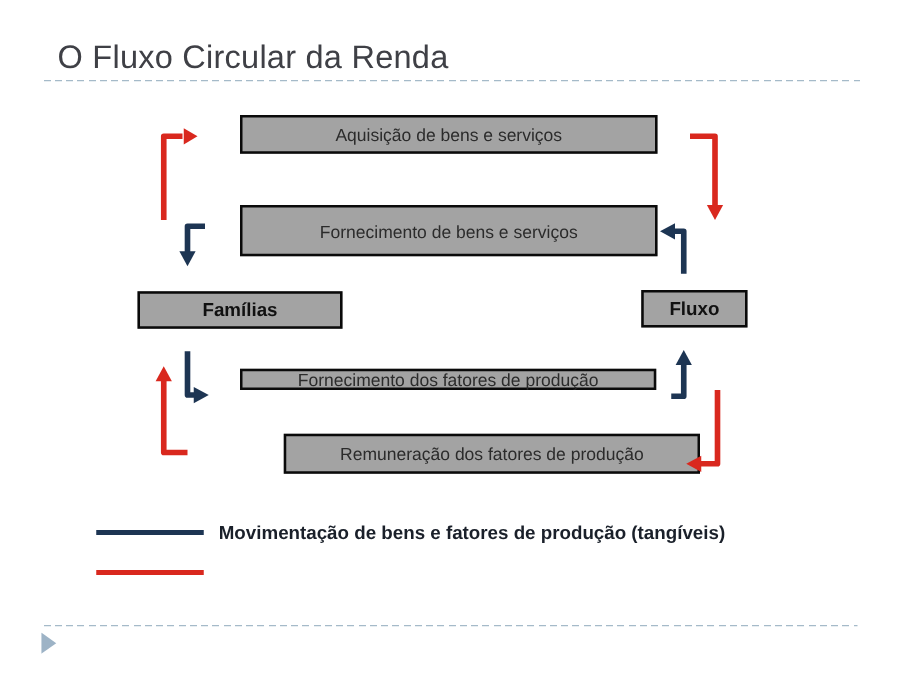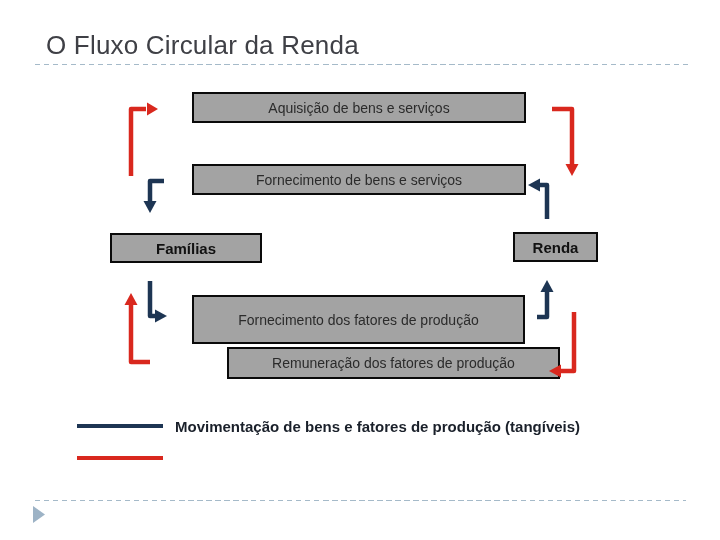--- a/index.html
+++ b/index.html
@@ -19,24 +19,24 @@
   .divider.top{left:35px;top:64px;width:653px;}
   .divider.bottom{left:35px;top:500px;width:651px;}
   .dbox{
     position:absolute;box-sizing:border-box;background:#a3a3a3;
     border:2px solid var(--box-border,#0a0a0a);
     display:flex;align-items:center;justify-content:center;
     font-size:14px;color:var(--box-text,#2b2b2b);white-space:nowrap;
   }
   .dbox.bold{font-weight:700;font-size:15px;color:#111;}
   .box-aquisicao{left:192px;top:92px;width:334px;height:31px;}
-  .box-fornecimento-bens{left:192px;top:164px;width:334px;height:31px;}
-  .box-familias{left:110px;top:233px;width:152px;height:30px;}
+  .box-fornecimento-bens{left:192px;top:164px;width:334px;height:41px;}
+  .box-familias{left:110px;top:233px;width:164px;height:30px;}
   .box-firmas{left:513px;top:232px;width:85px;height:30px;}
-  .box-fornecimento-fatores{left:192px;top:295px;width:333px;height:49px;}
+  .box-fornecimento-fatores{left:192px;top:295px;width:333px;height:17px;}
   .box-remuneracao{left:192px;top:347px;width:333px;height:32px;margin-left:35px;}
   svg.arrows{position:absolute;left:0;top:0;width:720px;height:540px;}
   .stroke-red{stroke:var(--red,#d9281e);fill:none;stroke-width:4.5;stroke-linejoin:round;}
   .stroke-navy{stroke:var(--navy,#1d3553);fill:none;stroke-width:4.5;stroke-linejoin:round;}
   .fill-red{fill:var(--red,#d9281e);stroke:none;}
   .fill-navy{fill:var(--navy,#1d3553);stroke:none;}
   .legend-line{position:absolute;width:86px;height:4px;}
   .legend-line.navy{background:var(--navy,#1d3553);}
   .legend-line.red{background:var(--red,#d9281e);}
   .legend-label{
@@ -56,21 +56,21 @@
   <div class="dbox box-aquisicao">
     <span>Aquisição de bens e serviços</span>
   </div>
   <div class="dbox box-fornecimento-bens">
     <span>Fornecimento de bens e serviços</span>
   </div>
   <div class="dbox bold box-familias">
     <span>Famílias</span>
   </div>
   <div class="dbox bold box-firmas">
-    <span>Renda</span>
+    <span>Fluxo</span>
   </div>
   <div class="dbox box-fornecimento-fatores">
     <span>Fornecimento dos fatores de produção</span>
   </div>
   <div class="dbox box-remuneracao">
     <span>Remuneração dos fatores de produção</span>
   </div>
 
   <svg class="arrows" viewBox="0 0 720 540">
     <g>

